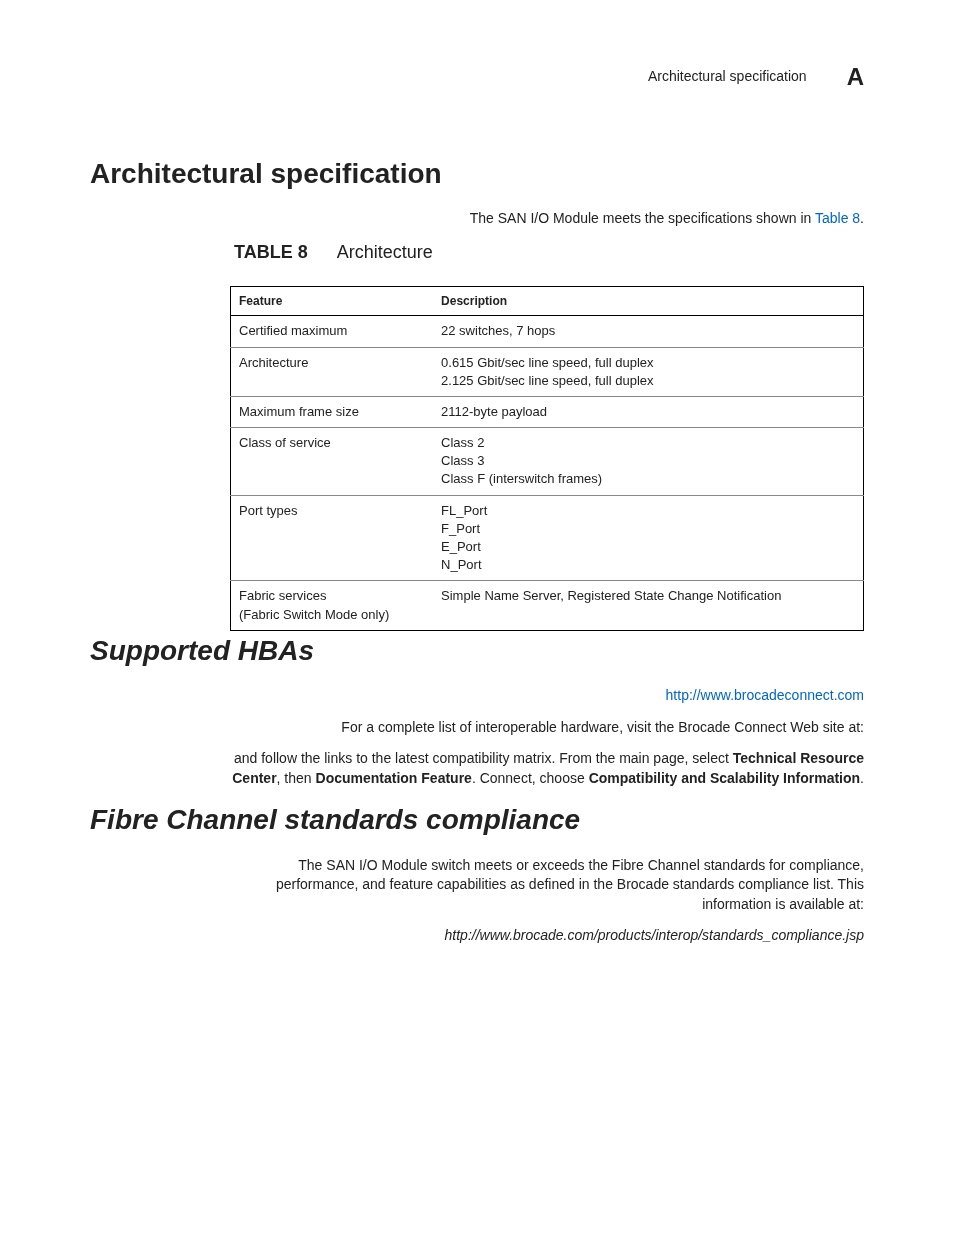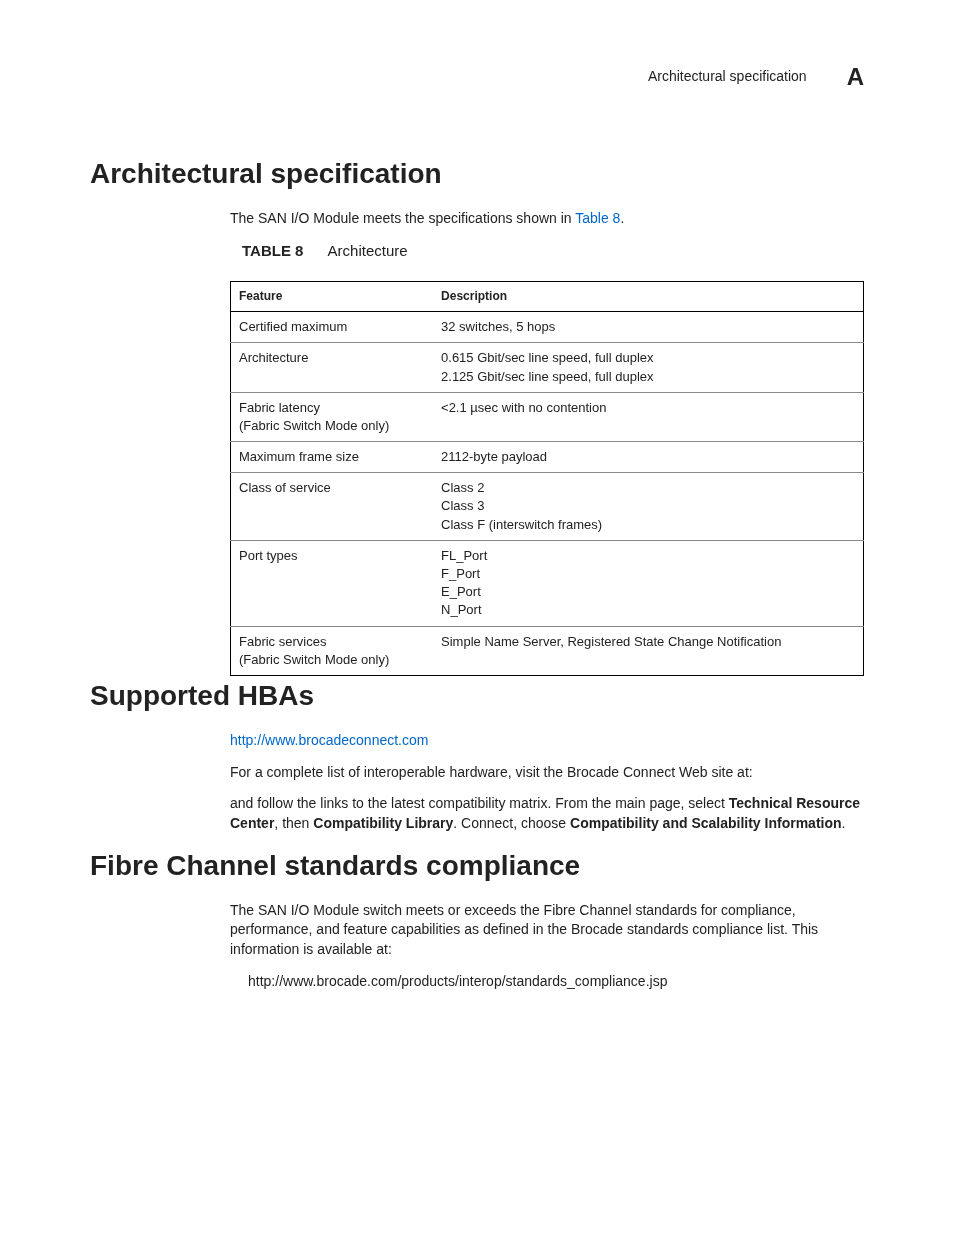--- a/index.html
+++ b/index.html
@@ -31,25 +31,25 @@
     font-family: "Arial Narrow", Arial, sans-serif;
     font-stretch: condensed;
     font-weight: 600;
     font-size: 28px;
     margin: 0 0 16px 0;
     letter-spacing: 0;
   }
   .indented-block {
     margin-left: 140px;
   }
-  p { margin: 0 0 12px 0; }
+  p { margin: 0 0 12px 0; text-align: right; }
   a.link { color: #0066cc; text-decoration: none; }
   .table-caption {
-    font-size: 15px;
-    margin: 6px 0 4px 12px;
+    font-size: 18px;
+    margin: 6px 0 4px 4px;
   }
   .table-caption .label { font-weight: bold; }
   table.spec-table {
     border-collapse: collapse;
     width: 100%;
     font-size: 13px;
     margin-top: 20px;
   }
   table.spec-table th {
     text-align: left;
@@ -70,23 +70,23 @@
   }
   table.spec-table th:first-child,
   table.spec-table td:first-child {
     border-left: 1.5px solid #000;
     width: 32%;
   }
   table.spec-table th:last-child,
   table.spec-table td:last-child {
     border-right: 1.5px solid #000;
   }
-  .section-gap { margin-top: 44px; }
+  .section-gap { margin-top: 44px; font-style: italic; }
   .bold { font-weight: bold; }
-  .url-plain { margin-left: 18px; }
+  .url-plain { margin-left: 18px; font-style: italic; }
 </style>
 </head>
 <body>
 
 <div class="running-head">
   <span>Architectural specification</span>
   <span class="appendix-letter">A</span>
 </div>
 
 <h1 class="section-heading">Architectural specification</h1>
@@ -102,31 +102,26 @@
   <table class="spec-table">
     <thead>
       <tr>
         <th>Feature</th>
         <th>Description</th>
       </tr>
     </thead>
     <tbody id="arch-rows">
         <tr>
           <td>Certified maximum</td>
-          <td>32 switches, 5 hops</td>
+          <td>22 switches, 7 hops</td>
         </tr>
         <tr>
           <td>Architecture</td>
           <td>0.615 Gbit/sec line speed, full duplex
 2.125 Gbit/sec line speed, full duplex</td>
-        </tr>
-        <tr>
-          <td>Fabric latency
-(Fabric Switch Mode only)</td>
-          <td>&lt;2.1 µsec with no contention</td>
         </tr>
         <tr>
           <td>Maximum frame size</td>
           <td>2112-byte payload</td>
         </tr>
         <tr>
           <td>Class of service</td>
           <td>Class 2
 Class 3
 Class F (interswitch frames)</td>
@@ -145,21 +140,21 @@
         </tr>
       </tbody>
   </table>
 </div>
 
 <h1 class="section-heading section-gap">Supported HBAs</h1>
 <div class="indented-block">
   <p><a class="link">http://www.brocadeconnect.com</a></p>
   <p>For a complete list of interoperable hardware, visit the Brocade Connect Web site at:</p>
   <p>
-    <span>and follow the links to the latest compatibility matrix. From the main page, select </span><span class="bold">Technical Resource Center</span><span>, then </span><span class="bold">Compatibility Library</span><span>. Connect, choose </span><span class="bold">Compatibility and Scalability Information</span><span>.</span>
+    <span>and follow the links to the latest compatibility matrix. From the main page, select </span><span class="bold">Technical Resource Center</span><span>, then </span><span class="bold">Documentation Feature</span><span>. Connect, choose </span><span class="bold">Compatibility and Scalability Information</span><span>.</span>
   </p>
 </div>
 
 <h1 class="section-heading section-gap">Fibre Channel standards compliance</h1>
 <div class="indented-block">
   <p>The SAN I/O Module switch meets or exceeds the Fibre Channel standards for compliance, performance, and feature capabilities as defined in the Brocade standards compliance list. This information is available at:</p>
   <p class="url-plain">http://www.brocade.com/products/interop/standards_compliance.jsp</p>
 </div>
 
 </body></html>

